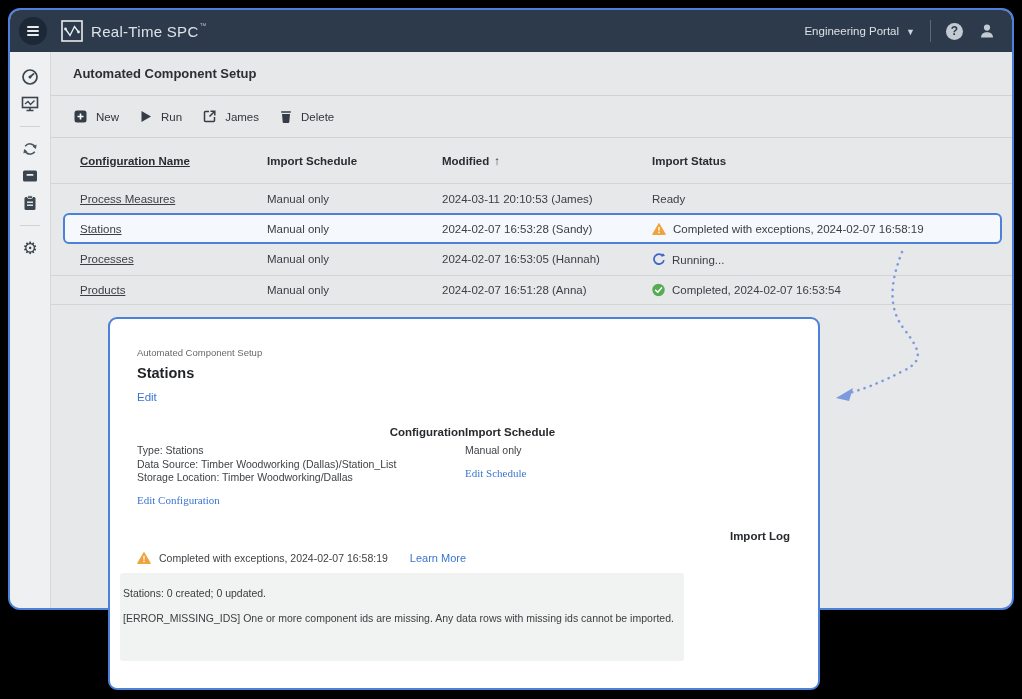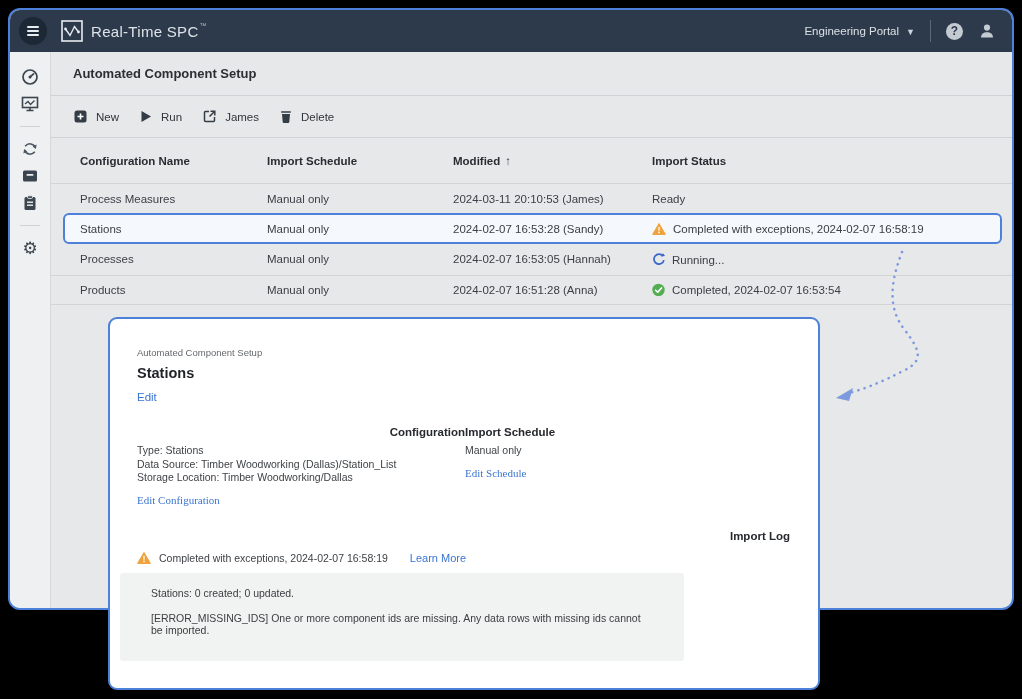--- a/index.html
+++ b/index.html
@@ -37,21 +37,21 @@
   .toolbar { height:42px; border-bottom:1px solid #d0d3d5; display:flex; align-items:center; padding-left:23px; gap:21px; }
   .tool-btn { display:flex; align-items:center; gap:9px; font-size:11.5px; color:#30363c; cursor:pointer; }
 
   .thead { height:45px; position:relative; font-size:11.5px; font-weight:bold; color:#292d32; }
   .trow  { height:30.5px; position:relative; font-size:11.5px; color:#3b4046; border-top:1px solid #d2d4d6; }
   .trow.no-top { border-top:none; }
   .trow.last { border-bottom:1px solid #d2d4d6; }
   .trow.selected::before { content:""; position:absolute; left:12px; right:10px; top:-1px; bottom:0;
         background:#f5f9fe; border:2px solid #4d80d8; border-radius:6px; }
   .cell { position:absolute; top:50%; transform:translateY(-50%); white-space:nowrap; }
-  .c0 { left:29px; } .c1 { left:216px; } .c2 { left:390px;padding-left:12px; } .c3 { left:601px; display:flex; align-items:center; gap:7px; }
+  .c0 { left:29px;text-decoration:underline; } .c1 { left:216px; } .c2 { left:379px;padding-left:12px; } .c3 { left:601px; display:flex; align-items:center; gap:7px; }
   .sort-arrow { font-weight:normal; margin-left:5px; color:#3b4046; }
 
   
   .arrow-svg { position:absolute; left:0; top:0; width:1022px; height:699px; pointer-events:none; z-index:4; }
 
   
   .panel { position:absolute; left:108px; top:317px; width:712px; height:373px; background:#fff;
            border:2px solid #4d80d8; border-radius:9px; z-index:5; padding:28px 28px 0 27px; }
   .eyebrow { font-size:9.5px; color:#64686c; }
   .panel-title { font-size:14.5px; font-weight:bold; color:#1f2226; margin-top:7px; }
@@ -59,21 +59,21 @@
   .panel-edit { display:inline-block; margin-top:10px; font-size:11.5px; }
   .panel-cols { display:flex; margin-top:21px; }
   .col-left { width:328px; }
   .sec-head { font-size:11.5px; font-weight:bold; color:#26292d;text-align:right; }
   .sec-body { font-size:10.5px; color:#3f4347; line-height:13.5px; margin-top:6px; }
   .sec-link { display:inline-block; margin-top:9px;font-family:Liberation Serif, serif; }
   .import-log { margin-top:22px; }
   .log-status { display:flex; align-items:center; gap:8px; margin-top:10px; font-size:10.5px; color:#3f4347; }
   .log-status .link { margin-left:14px; }
   .log-box { margin-left:-17px; margin-top:9px; width:564px; height:88px; background:#f1f2f2; border-radius:3px;
-             padding:14px 31px; font-size:10.5px; color:#3c4043; }
+             padding:14px 3px; font-size:10.5px; color:#3c4043; }
   .log-box p + p { margin-top:13px; }
 </style>
 </head>
 <body>
 
 <div class="window">
 
   <div class="app-header">
     <div class="hamburger">
         <i></i>

